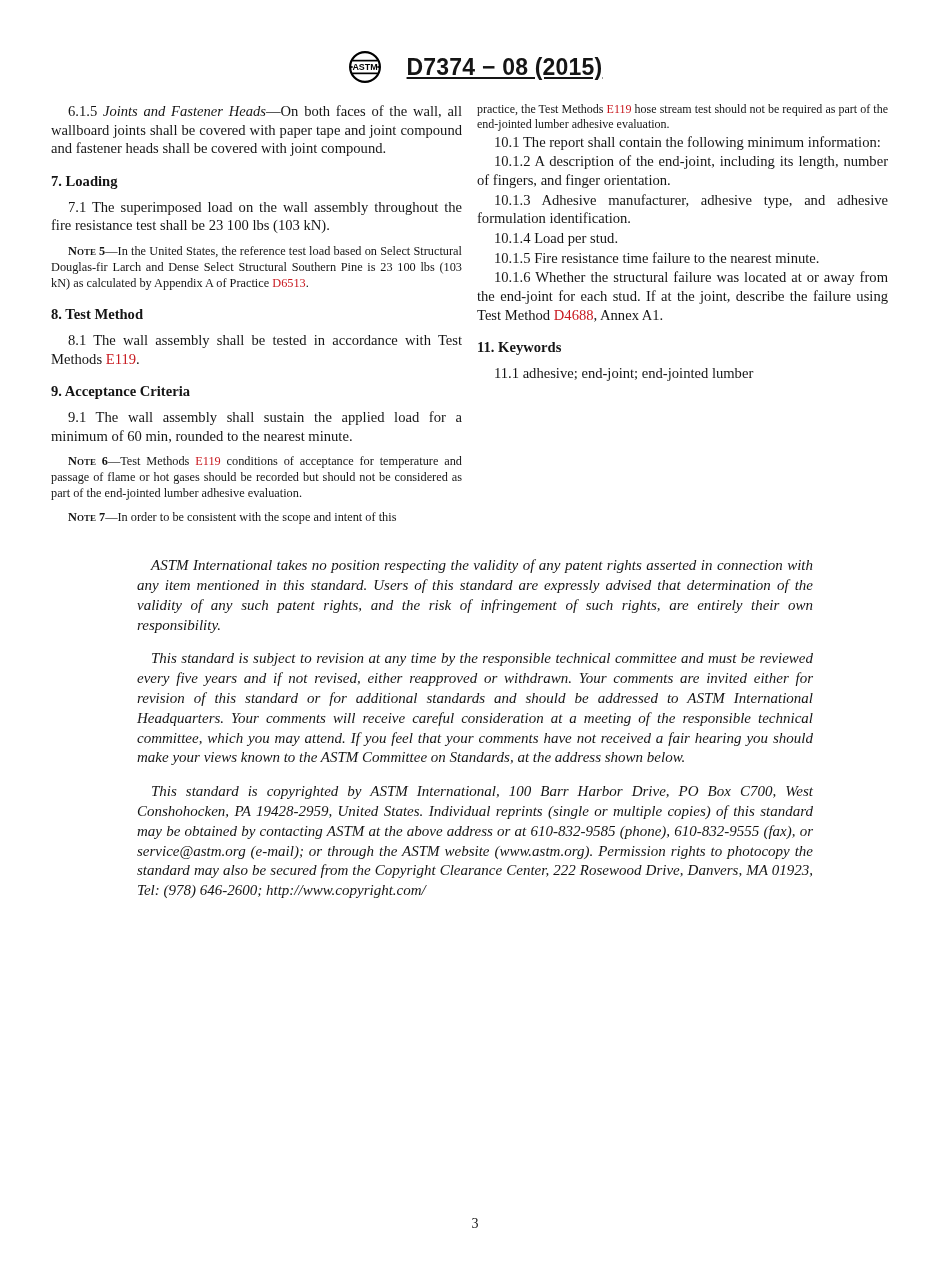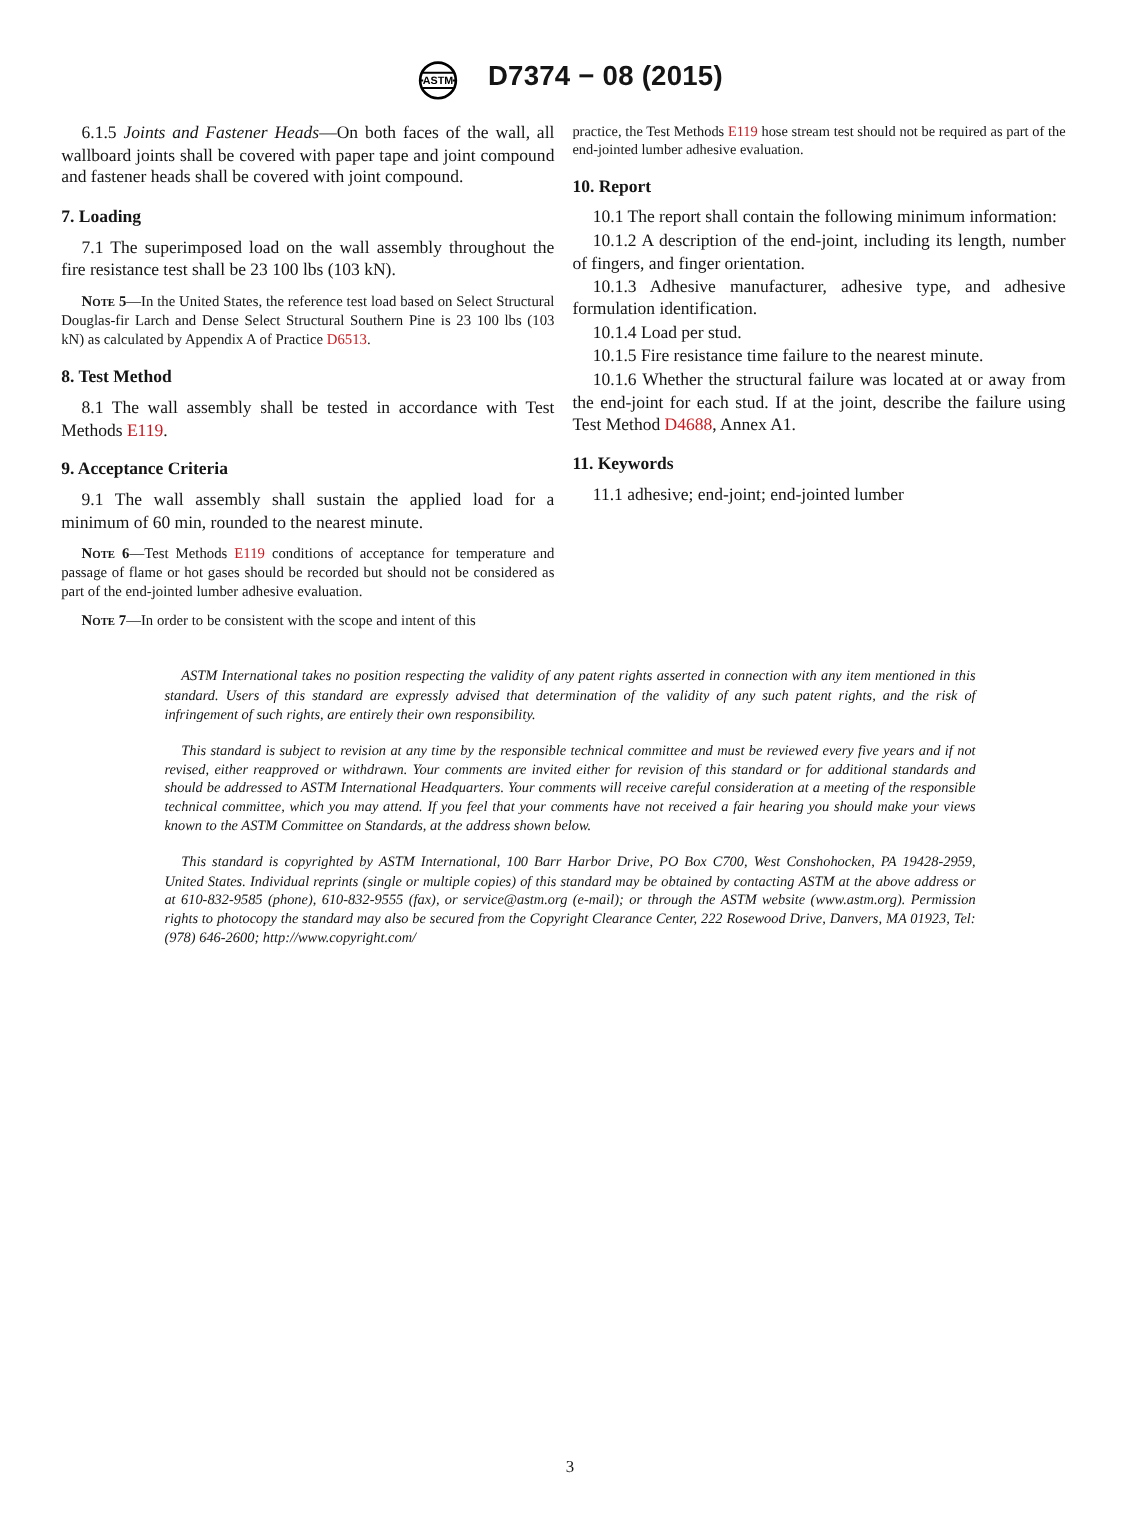--- a/index.html
+++ b/index.html
@@ -7,22 +7,22 @@
   .page {
     position:relative;
     width:950px; height:1272px;
     margin:0 auto;
     background:#fff;
     color:#151515;
     font-family:"Liberation Serif", serif;
     overflow:hidden;
   }
   .header {
-    display:flex; justify-content:center; 
-    gap:25px; padding-top:50px;
+    display:flex; justify-content:center; align-items:center;
+    gap:25px; padding-top:50px;text-decoration:underline;
   }
   .designation {
     font-family:"Liberation Sans", sans-serif;
     font-weight:bold; font-size:23px; letter-spacing:0.2px;
   }
   .columns {
     display:flex; gap:15px;
     padding:18px 51px 0 51px;
   }
   .col { width:411px; font-size:14.6px; line-height:1.28; text-align:justify; }
@@ -31,21 +31,21 @@
   .par + .par { margin-top:1px; }
   .lead-italic { font-style:italic; }
   .note {
     font-size:12.3px; line-height:1.28; text-indent:17px; margin-top:9px;
   }
   .note-cont { font-size:12px; line-height:1.28; text-indent:0; }
   .note-label { font-variant:small-caps;font-weight:bold; }
   .ref-link { color:#c8181e; text-decoration:none; cursor:pointer; }
   .footer {
     width:676px; margin:30px auto 0 auto;
-    font-size:12px; font-style:italic; line-height:1.32;
+    font-size:15px; font-style:italic; line-height:1.32;
     text-align:justify;
   }
   .footer p { text-indent:14px; margin-bottom:14px; }
   .page-number {
     position:absolute; bottom:40px; left:0; width:100%;
     text-align:center; font-size:14px;
   }
   .logo-wrap { display:flex; align-items:center; }
 </style>
 </head>
@@ -84,21 +84,20 @@
       <p class="par">9.1  The wall assembly shall sustain the applied load for a minimum of 60 min, rounded to the nearest minute.</p>
 
       <p class="note"><span class="note-label">Note 6</span><span>—Test Methods </span><a class="ref-link">E119</a><span> conditions of acceptance for temperature and passage of flame or hot gases should be recorded but should not be considered as part of the end-jointed lumber adhesive evaluation.</span></p>
 
       <p class="note"><span class="note-label">Note 7</span><span>—In order to be consistent with the scope and intent of this</span></p>
     </div>
 
     <div class="col">
       <p class="note-cont"><span>practice, the Test Methods </span><a class="ref-link">E119</a><span> hose stream test should not be required as part of the end-jointed lumber adhesive evaluation.</span></p>
 
-      <h3 class="sec-heading">10.  Report</h3>
       <p class="par">10.1  The report shall contain the following minimum information:</p>
       <p class="par">10.1.2  A description of the end-joint, including its length, number of fingers, and finger orientation.</p>
       <p class="par">10.1.3  Adhesive manufacturer, adhesive type, and adhesive formulation identification.</p>
       <p class="par">10.1.4  Load per stud.</p>
       <p class="par">10.1.5  Fire resistance time failure to the nearest minute.</p>
       <p class="par"><span>10.1.6  Whether the structural failure was located at or away from the end-joint for each stud. If at the joint, describe the failure using Test Method </span><a class="ref-link">D4688</a><span>, Annex A1.</span></p>
 
       <h3 class="sec-heading">11.  Keywords</h3>
       <p class="par">11.1  adhesive; end-joint; end-jointed lumber</p>
     </div>

